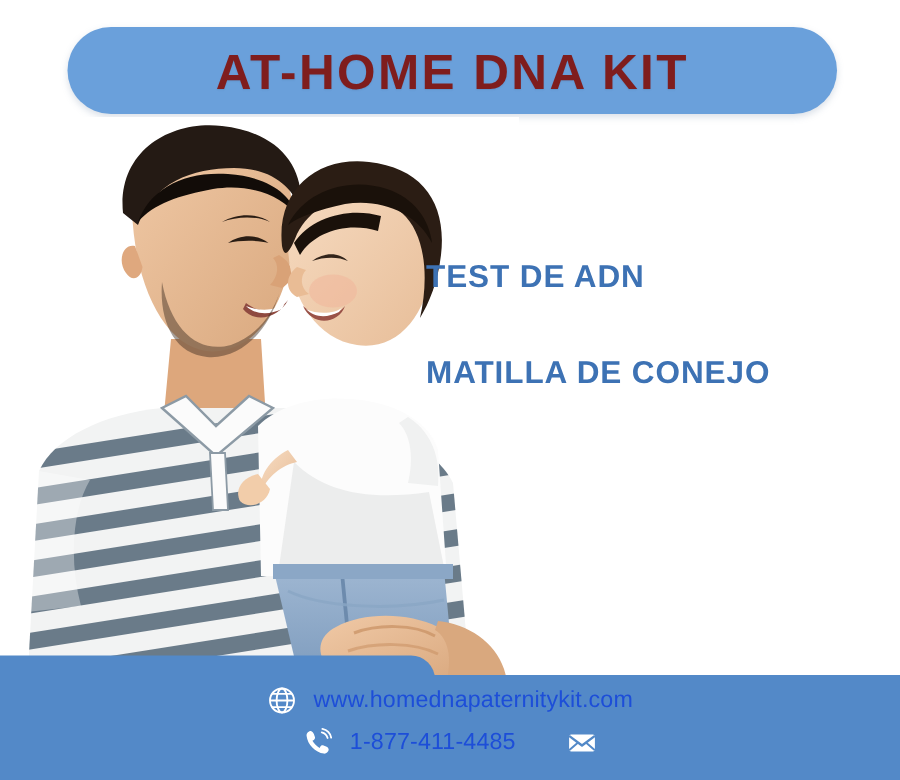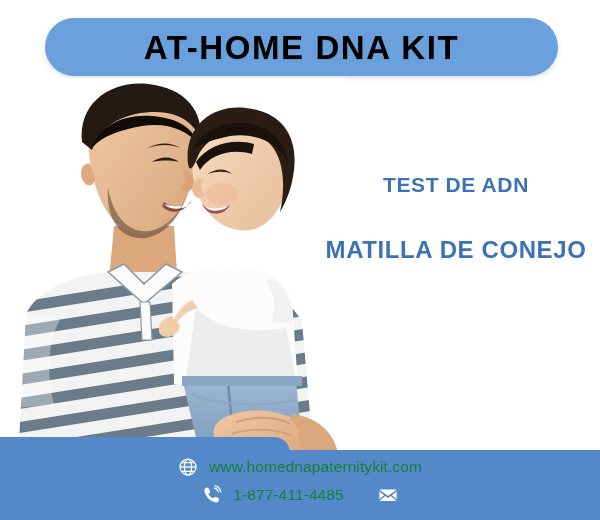--- a/index.html
+++ b/index.html
@@ -29,21 +29,21 @@
     width: 513px;
     height: 58px;
     background: #6aa0db;
     border-radius: 29px;
     box-shadow: 0 2px 5px rgba(120,140,170,0.28);
     display: flex;
     align-items: center;
     justify-content: center;
   }
   .header-title {
-    color: #000000;
+    color: #7f1d1d;
     font-size: 33px;
     font-weight: bold;
     letter-spacing: 1.6px;
     line-height: 1;
     white-space: nowrap;
     text-shadow: 0 1px 1px rgba(60,90,130,0.18);
   }
 
   
   .photo {
@@ -52,36 +52,35 @@
     top: 78px;
     width: 350px;
     height: 382px;
     overflow: hidden;
   }
   .photo-svg { display: block; }
 
   
   .location-block {
     position: absolute;
-    left: 311px;
+    left: 284px;
     top: 160px;
     width: 290px;
-    text-align: center;
   }
   .loc-line {
     color: #3d72b4;
     font-size: 21px;
     font-weight: bold;
     letter-spacing: 0.6px;
     line-height: 1;
     white-space: nowrap;
   }
   .loc-line.l1 { margin-top: 14px; }
   .loc-line.l2 { margin-top: 43px; }
-  .loc-line.l3 { margin-top: 43px; font-size: 24px; }
+  .loc-line.l3 { margin-top: 43px; font-size: 21px; }
 
   
   .footer-left-tab {
     position: absolute;
     left: 0;
     top: 437px;
     width: 290px;
     height: 26px;
     background: #5389c8;
     border-top-right-radius: 16px;
@@ -120,21 +119,21 @@
     display: flex;
     align-items: center;
     gap: 11px;
   }
   .contact-item + .contact-item { margin-left: 34px; }
   .contact-text {
     font-size: 15.5px;
     font-weight: normal;
     letter-spacing: 0.1px;
     line-height: 1;
-    color: #15803d;
+    color: #1d4ed8;
     text-align: center;
   }
   .ico {
     display: inline-block;
     width: 20px;
     height: 20px;
     flex: 0 0 20px;
     line-height: 0;
   }
   .ico svg { display: block; }

